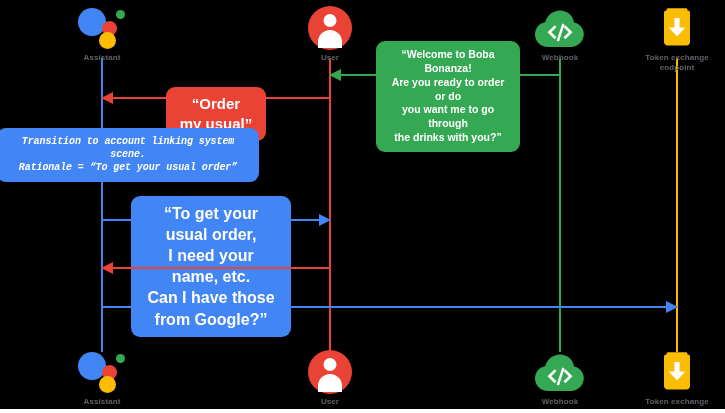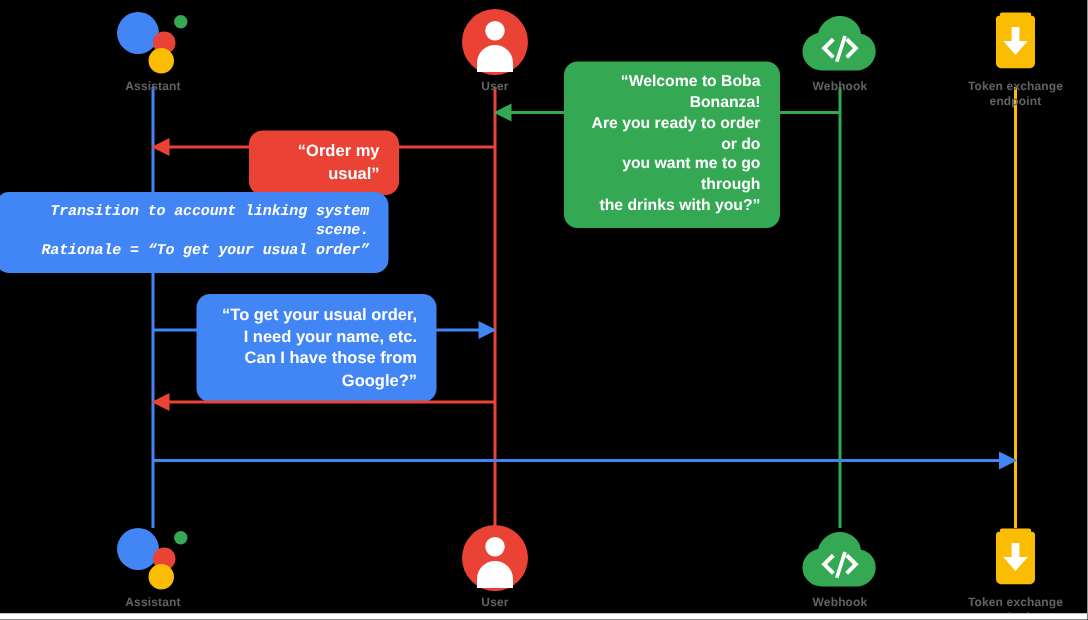--- a/index.html
+++ b/index.html
@@ -111,29 +111,29 @@
   .a-blue  .shaft{background:#4285f4;}
   .a-blue.right .head{border-left-color:#4285f4;}
   .a-green .shaft{background:#34a853;}
   .a-green.left  .head{border-right-color:#34a853;}
 
   
   .bubble{
     position:absolute;
     border-radius:9px;
     color:#ffffff;
-    text-align:right;
+    text-align:center;
     padding:7px 13px;
     line-height:1.32;
     white-space:pre-line;
     box-sizing:border-box;
   }
-  .b-red{background:#ea4335;font-size:11px;}
+  .b-red{background:#ea4335;font-size:15px;}
   .b-green{background:#34a853;font-size:10.5px;}
-  .b-blue{background:#4285f4;font-size:11px;}
+  .b-blue{background:#4285f4;font-size:16px;}
   .b-mono{
     background:#4285f4;
     font-family:"Liberation Mono","DejaVu Sans Mono",monospace;
     font-style:italic;
     font-size:10px;
     letter-spacing:-.1px;
   }
 </style>
 </head>
 <body>

